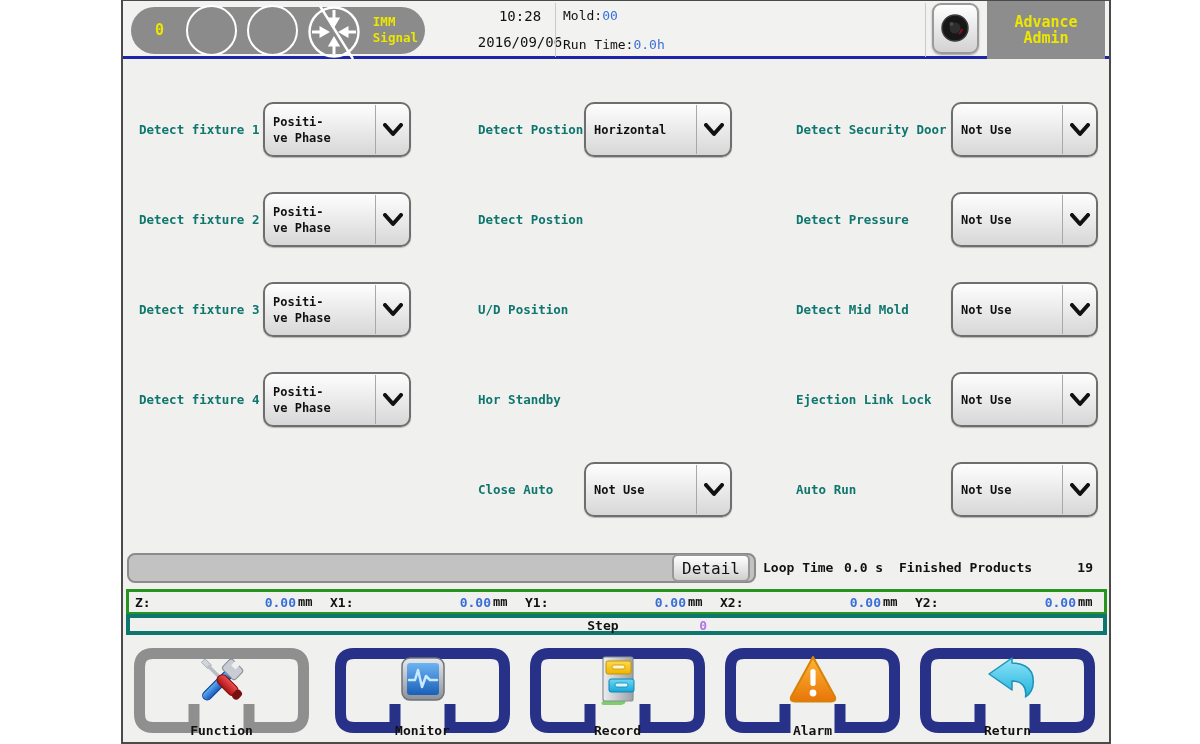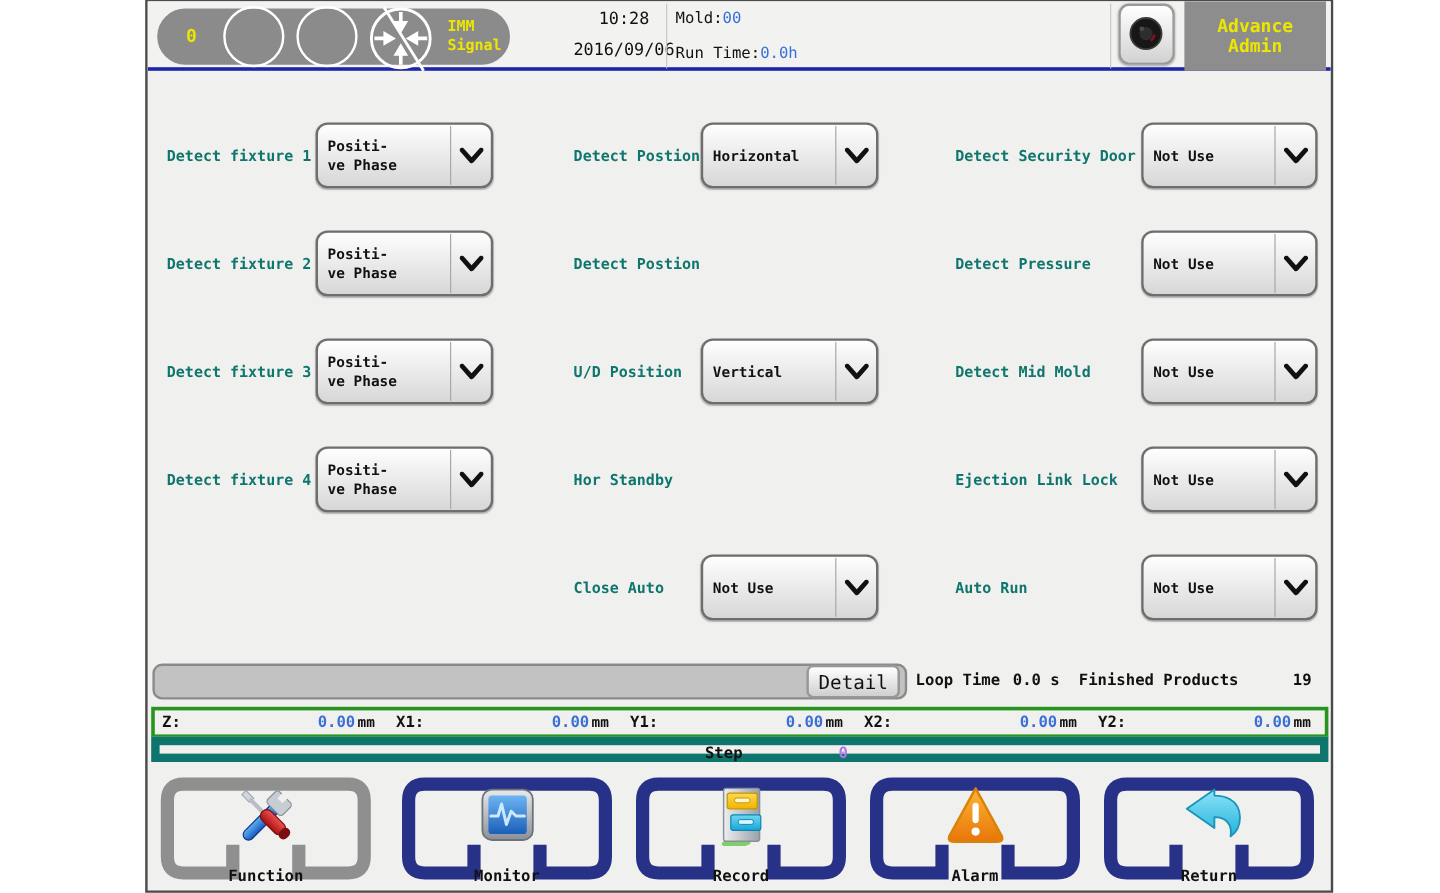--- a/index.html
+++ b/index.html
@@ -51,21 +51,21 @@
   .stat { position:absolute; top:7px; font-size:13px; font-weight:bold; color:#111; white-space:nowrap; }
 
   
   .coordbox { position:absolute; left:3px; top:588px; width:981px; height:26px;
               border:3px solid #27941f; background:#f0f0ee; display:flex; }
   .cgroup { flex:1; display:flex; align-items:center; font-size:13px; font-weight:bold; }
   .cgroup .clbl { padding-left:6px; color:#111; }
   .cgroup .cval { flex:1; text-align:right; color:#3a6fd8; }
   .cgroup .cunit { width:28px; padding-left:2px; color:#111; font-size:12px; }
   .stepbox { position:absolute; left:3px; top:613px; width:981px; height:21px;
-             border:7px solid #0f766e; background:#f0f0ee; }
+             border:4px solid #0f766e; background:#f0f0ee; }
   .stepbox .slbl { position:absolute; left:47%; top:0; line-height:15px; font-size:13px; font-weight:bold; color:#111; }
   .stepbox .sval { position:absolute; left:58.5%; top:0; line-height:15px; font-size:13px; font-weight:bold; color:#b473e8; }
 
   
   .navbtn { position:absolute; top:645px; width:183px; height:93px; background:transparent;
             border:none; padding:0; cursor:pointer; font-family:inherit; }
   .frame { position:absolute; left:0; top:0; }
   .navicon { position:absolute; left:50%; top:7px; transform:translateX(-50%); }
   .navlabel { position:absolute; bottom:1px; left:0; width:100%; text-align:center;
               font-size:13px; font-weight:bold; color:#111; }
@@ -194,29 +194,20 @@
             <polyline points="2,2 10,11 18,2" fill="none" stroke="#111" stroke-width="4" stroke-linecap="round" stroke-linejoin="round"></polyline>
           </svg>
         </span>
     </div>
   </div>
   <div class="field" style="left:355px;top:191px">
     <span class="flabel" style="width:106px">Detect Postion</span>
   </div>
   <div class="field" style="left:355px;top:281px">
     <span class="flabel" style="width:106px">U/D Position</span>
-    <div class="sel" style="width:148px">
-      <span class="sel-text">Vertical</span>
-      <span class="sel-div"></span>
-      <span class="sel-chev">
-          <svg width="20" height="14" viewBox="0 0 20 14">
-            <polyline points="2,2 10,11 18,2" fill="none" stroke="#111" stroke-width="4" stroke-linecap="round" stroke-linejoin="round"></polyline>
-          </svg>
-        </span>
-    </div>
   </div>
   <div class="field" style="left:355px;top:371px">
     <span class="flabel" style="width:106px">Hor Standby</span>
   </div>
   <div class="field" style="left:355px;top:461px">
     <span class="flabel" style="width:106px">Close Auto</span>
     <div class="sel" style="width:148px">
       <span class="sel-text">Not Use</span>
       <span class="sel-div"></span>
       <span class="sel-chev">

